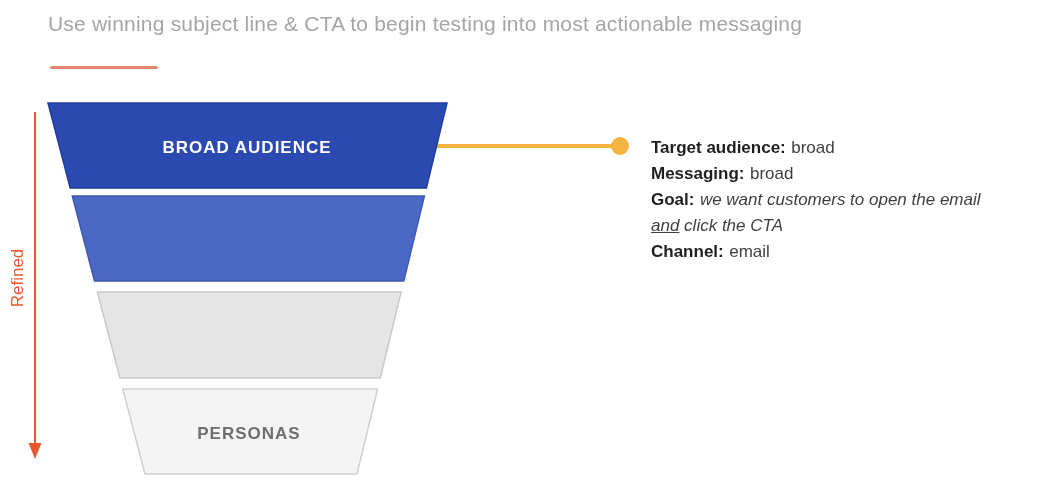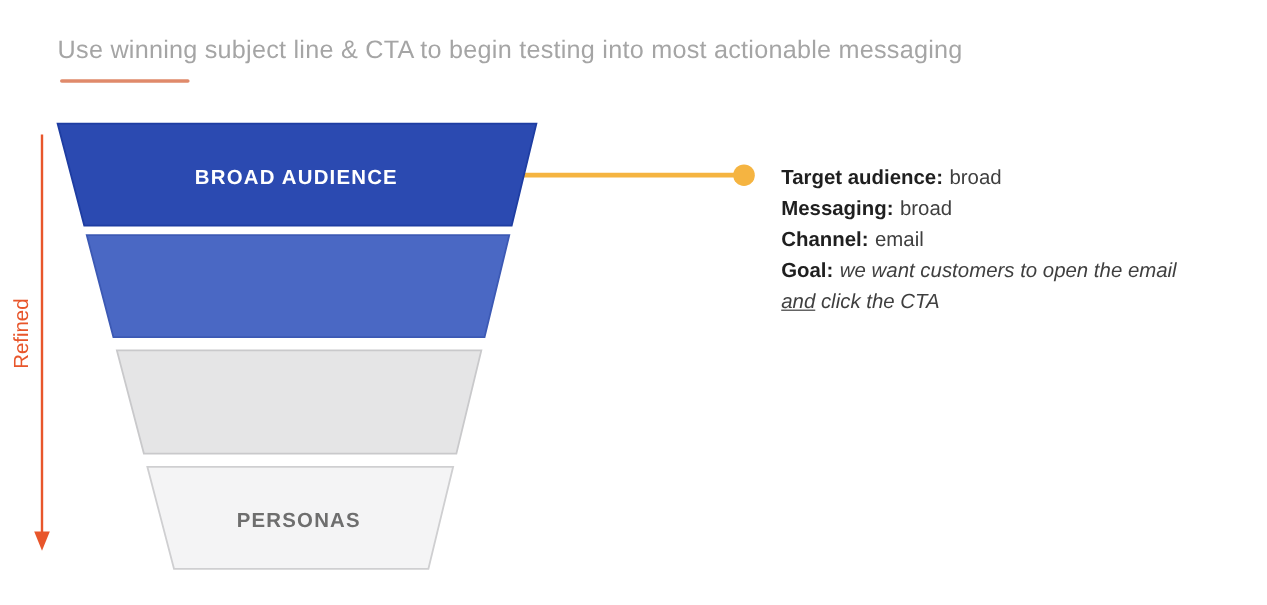--- a/index.html
+++ b/index.html
@@ -7,21 +7,21 @@
     position: relative;
     width: 1056px;
     height: 504px;
     background: #ffffff;
     overflow: hidden;
     font-family: "Liberation Sans", sans-serif;
   }
   .slide-title {
     position: absolute;
     left: 48px;
-    top: 30px;
+    top: 12px;
     width: 960px;
     font-size: 21px;
     font-weight: 400;
     color: #a5a5a5;
     letter-spacing: 0.2px;
   }
   .title-underline {
     position: absolute;
     left: 50px;
     top: 66px;
@@ -94,23 +94,23 @@
 
     <p class="ann">
       <span class="ann-label">Target audience:</span><span class="ann-value">broad</span>
     </p>
 
     <p class="ann">
       <span class="ann-label">Messaging:</span><span class="ann-value">broad</span>
     </p>
 
     <p class="ann">
-      <span class="ann-label">Channel:</span><span class="ann-value">email</span>
+      <span class="ann-label">Goal:</span><span class="ann-value italic">we want customers to open the email</span><br>
+      <span class="ann-value italic underline">and</span><span class="ann-value italic"> click the CTA</span>
     </p>
 
     <p class="ann">
-      <span class="ann-label">Goal:</span><span class="ann-value italic">we want customers to open the email</span><br>
-      <span class="ann-value italic underline">and</span><span class="ann-value italic"> click the CTA</span>
+      <span class="ann-label">Channel:</span><span class="ann-value">email</span>
     </p>
 
 
   </div>
 </div>
 
 </body></html>

